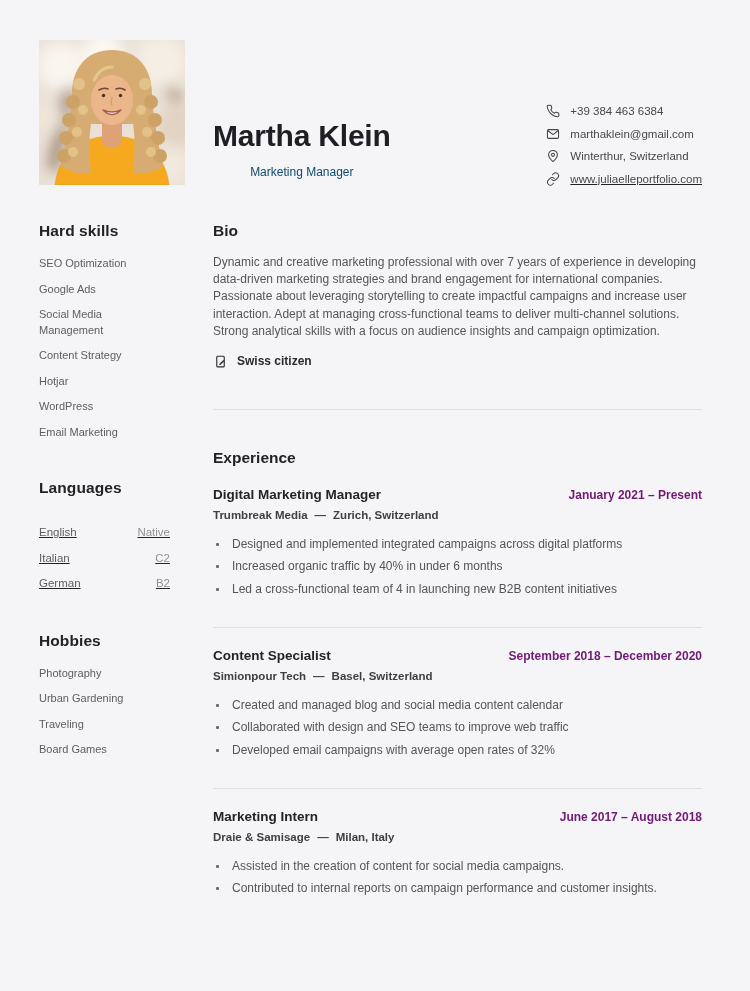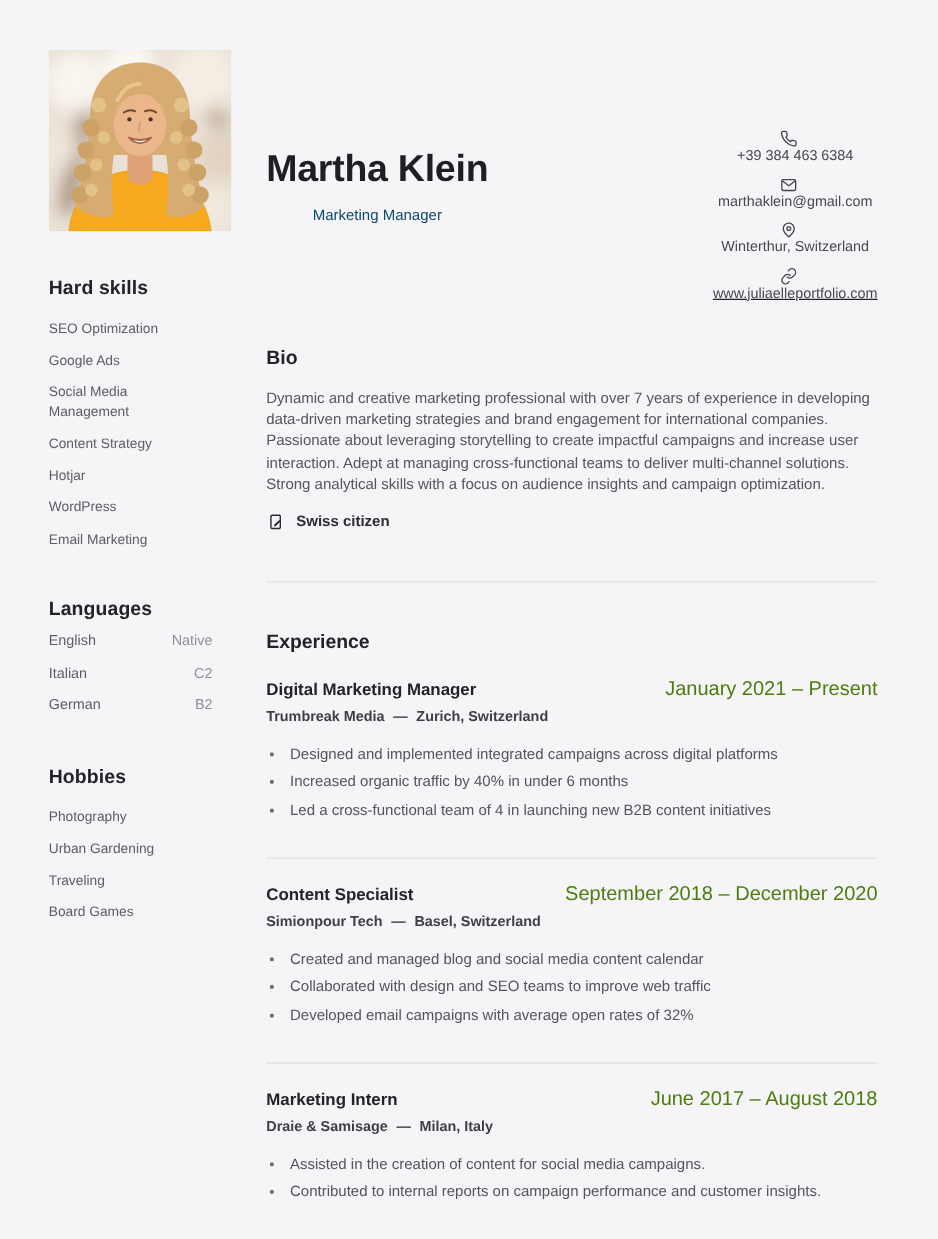--- a/index.html
+++ b/index.html
@@ -19,55 +19,55 @@
   .side-heading {
     font-size:15.5px; font-weight:700; color:#232327; letter-spacing:.1px;
   }
   .skills-heading { margin-top:37px; }
   .side-list { list-style:none; margin-top:16px; }
   .side-item {
     font-size:11px; color:#5d5d63; line-height:15.5px;
     margin-bottom:10px; max-width:120px;
   }
   .lang-heading { margin-top:39px; }
-  .lang-list { list-style:none; margin-top:9px; width:131px; }
+  .lang-list { list-style:none; margin-top:28px; width:131px;text-decoration:underline; }
   .lang-row {
     display:flex; justify-content:space-between; align-items:baseline;
     font-size:11.5px; line-height:15.5px; margin-bottom:10px;
   }
   .lang-name { color:#5d5d63; }
   .lang-level { color:#909096; }
   .hobby-heading { margin-top:40px; }
 
   
   .main { position:absolute; left:213px; top:0; width:489px; }
   .header-row { margin-top:104px; display:flex; justify-content:space-between; }
   .name { font-size:30px; font-weight:700; color:#1e1e23; margin-top:15px; letter-spacing:-0.2px; }
   .job-subtitle { font-size:12px; color:#0c4a6e; margin-top:12px;text-align:center; }
   .contact { display:flex; flex-direction:column; }
-  .contact-row { display:flex; align-items:center; margin-bottom:8.5px; cursor:pointer;flex-direction:column; }
+  .contact-row { display:flex; align-items:center; margin-bottom:8.5px; cursor:pointer; }
   .contact-row:last-child { margin-bottom:0;text-decoration:underline; }
   .contact-icon { width:14px; height:14px; margin-right:10px; flex:0 0 14px; display:block; }
   .contact-text { font-size:11.5px; color:#47474d; line-height:14px; }
 
   .section-heading { font-size:15.5px; font-weight:700; color:#232327; }
   .bio-heading { margin-top:36px; }
   .bio-text { margin-top:14px; font-size:12px; line-height:17.4px; color:#55555b; }
   .citizen-row { margin-top:13px; display:flex; align-items:center; }
   .citizen-icon { width:15px; height:15px; margin-right:9px; display:block; }
   .citizen-text { font-size:12px; font-weight:700; color:#2b2b30; }
 
   .divider { border:none; border-top:1px solid #dfdfe1; height:0; }
   .bio-divider { margin-top:40px; }
   .exp-heading { margin-top:39px; }
 
   .entry { margin-top:20px; }
   .entry-head { display:flex; justify-content:space-between; align-items:baseline; }
   .entry-title { font-size:13.5px; font-weight:700; color:#232328; }
-  .entry-dates { font-size:16px; color:#4d7c0f; white-space:nowrap; }
+  .entry-dates { font-size:12px; color:#701a75; white-space:nowrap;font-weight:bold; }
   .entry-company { margin-top:7px; font-size:11.5px; color:#3e3e44; font-weight:700; }
   .entry-company .co-loc { font-weight:700; }
   .entry-company .co-dash { margin:0 7px; color:#3e3e44; }
   .bullet-list { list-style:none; margin-top:15px;text-align:center; }
   .bullet-item { display:flex; margin-bottom:5.5px; }
   .bullet-dot {
     width:3px; height:3px; border-radius:1px; background:#6a6a70;
     margin:7px 13px 0 3px; flex:0 0 3px;
   }
   .bullet-text { font-size:12px; color:#54545a; line-height:17px; }

